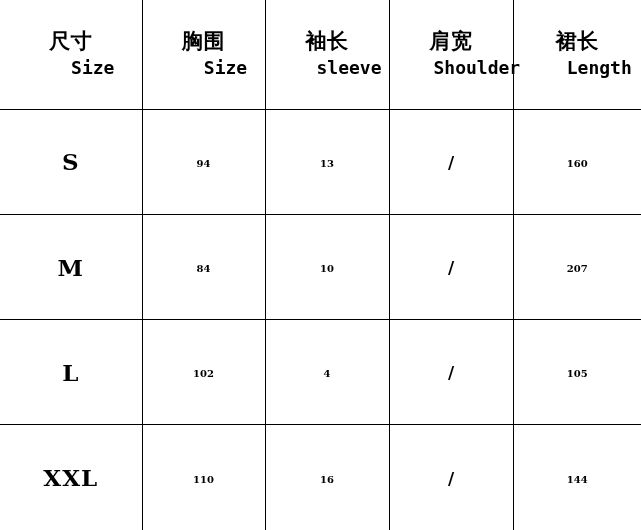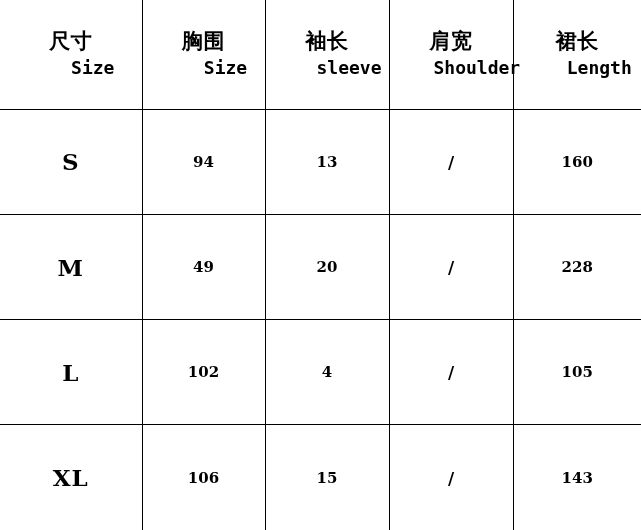--- a/index.html
+++ b/index.html
@@ -68,21 +68,21 @@
   }
   .size-label {
     font-family: "DejaVu Serif", serif;
     font-weight: bold;
     font-size: 23px;
     letter-spacing: 1px;
   }
   .value {
     font-family: "DejaVu Serif", serif;
     font-weight: bold;
-    font-size: 15px;
+    font-size: 10px;
   }
   .value.slash {
     font-size: 17px;
   }
 </style>
 </head>
 <body>
 
 <table id="size-chart">
   <colgroup>
@@ -119,37 +119,37 @@
     <tr class="data-row">
       <td><span class="size-label">S</span></td>
       <td><span class="value">94</span></td>
       <td><span class="value">13</span></td>
       <td><span class="value slash">/</span></td>
       <td><span class="value">160</span></td>
     </tr>
 
     <tr class="data-row">
       <td><span class="size-label">M</span></td>
-      <td><span class="value">49</span></td>
-      <td><span class="value">20</span></td>
+      <td><span class="value">84</span></td>
+      <td><span class="value">10</span></td>
       <td><span class="value slash">/</span></td>
-      <td><span class="value">228</span></td>
+      <td><span class="value">207</span></td>
     </tr>
 
     <tr class="data-row">
       <td><span class="size-label">L</span></td>
       <td><span class="value">102</span></td>
       <td><span class="value">4</span></td>
       <td><span class="value slash">/</span></td>
       <td><span class="value">105</span></td>
     </tr>
 
+
     <tr class="data-row">
-      <td><span class="size-label">XL</span></td>
-      <td><span class="value">106</span></td>
-      <td><span class="value">15</span></td>
+      <td><span class="size-label">XXL</span></td>
+      <td><span class="value">110</span></td>
+      <td><span class="value">16</span></td>
       <td><span class="value slash">/</span></td>
-      <td><span class="value">143</span></td>
+      <td><span class="value">144</span></td>
     </tr>
-
 
   </tbody>
 </table>
 
 </body></html>

